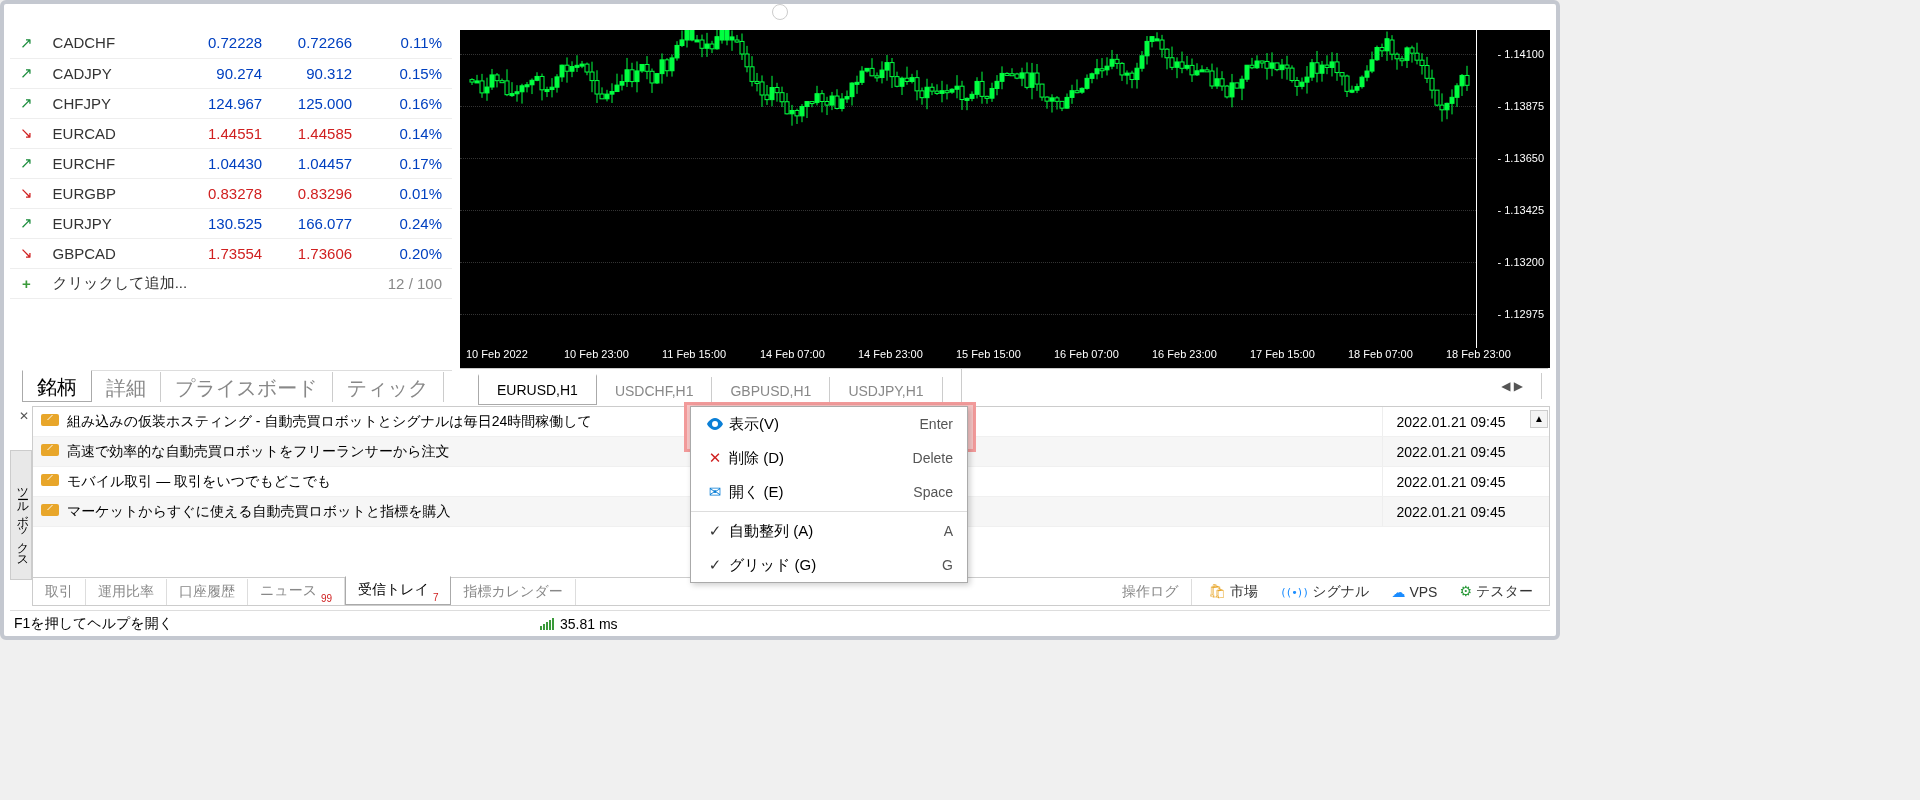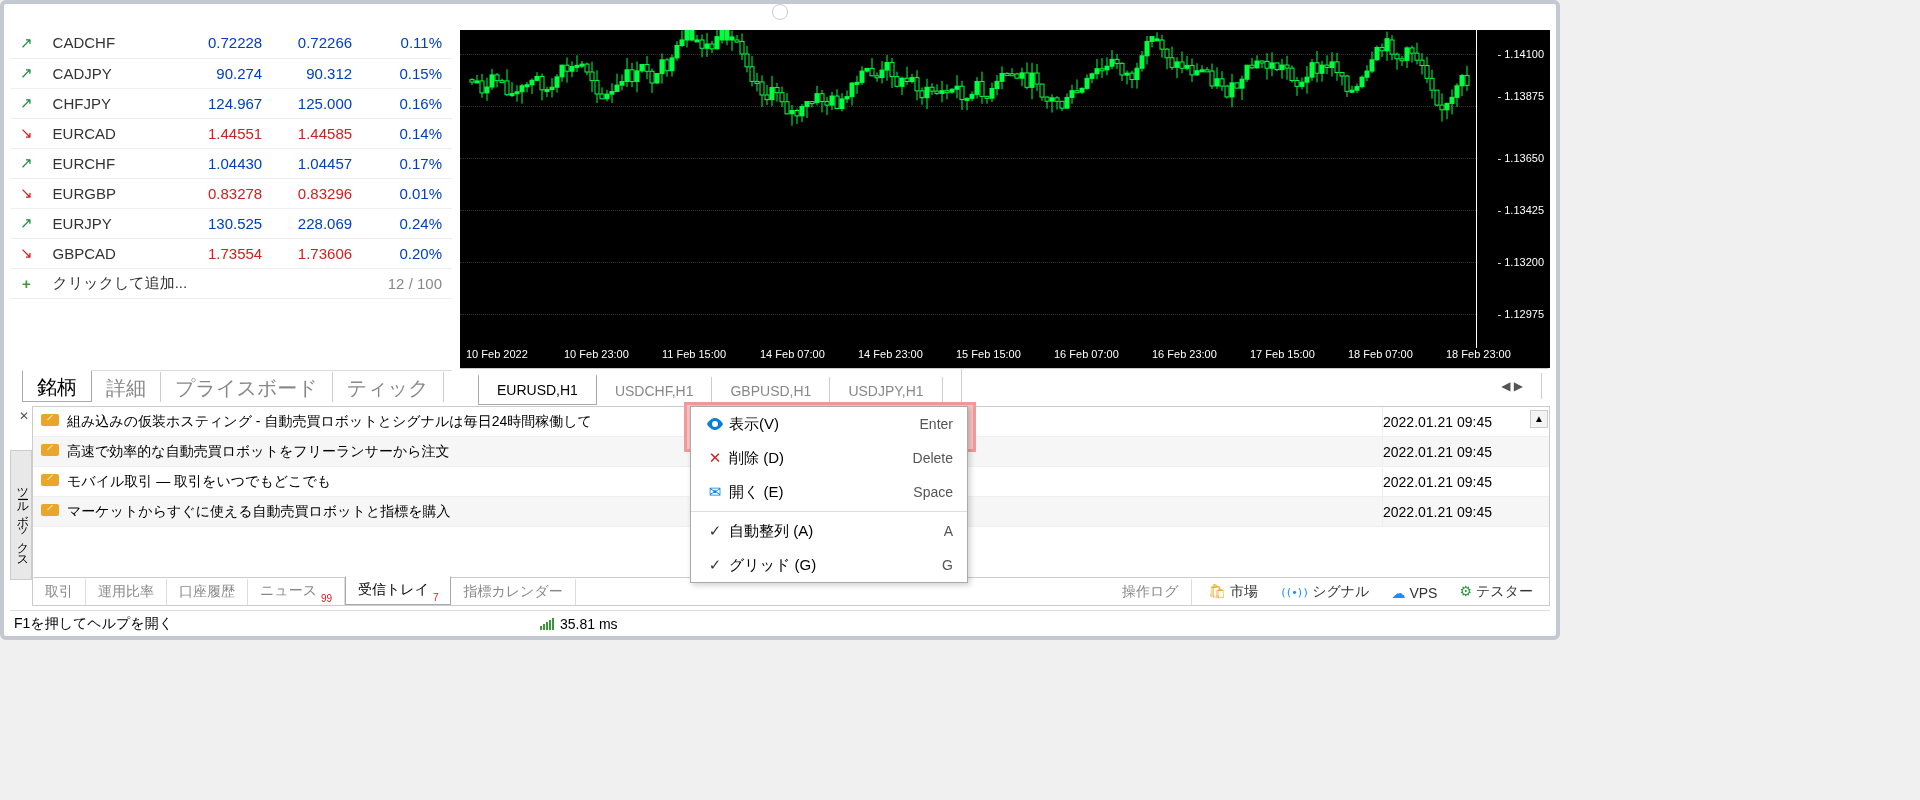--- a/index.html
+++ b/index.html
@@ -46,28 +46,28 @@
 
 .toolbox-head { display: flex; height: 28px; border-bottom: 1px solid #ddd; background: #fff; font-size: 14px; }
 .toolbox-head div { padding: 4px 12px; border-right: 1px solid #eee; }
 .th-subj { flex: 1; } .th-to { width: 450px; } .th-time { width: 166px; text-align: right; padding-right: 30px; }
 
 .msgrow { display: flex; height: 30px; align-items: center; font-size: 14px; border-bottom: 1px solid #f0f0f0; }
 .msgrow .ico { width: 34px; text-align: center; font-size: 13px; }
 .msgrow .env { display: inline-block; width: 18px; height: 12px; background: #e8a62a; border-radius: 2px; position: relative; }
 .msgrow .env::after { content: ""; position: absolute; left: 2px; right: 2px; top: 1px; height: 5px; background: linear-gradient(135deg, transparent 45%, #fff 50%, transparent 55%); }
 .msgrow .txt { flex: 1; } .msgrow .to { width: 450px; border-left: 1px solid #eee; border-right: 1px solid #eee; height: 100%; }
-.msgrow .tm { width: 166px; text-align: left; padding-right: 30px; }
+.msgrow .tm { width: 166px; text-align: center; padding-right: 30px; }
 .msgrow.alt { background: #f6f6f6; }
 
 .bottom-tabs { position: absolute; bottom: 0; left: 0; right: 0; height: 28px; border-top: 1px solid #ccc; display: flex; align-items: center; font-size: 14px; color: #888; background: #fff; }
 .bottom-tabs span { padding: 4px 12px; border-right: 1px solid #ddd; cursor: pointer; position: relative; white-space: nowrap; }
 .bottom-tabs .active { color: #000; border: 1px solid #aaa; border-top: 1px solid #fff; background: #fff; top: -1px; }
 .bottom-tabs .badge { color: #d02020; font-size: 10px; position: relative; top: 3px; }
-.bottom-tabs .rlinks { margin-left: auto; display: flex; align-items: flex-end; gap: 14px; padding-right: 12px; color: #333; }
+.bottom-tabs .rlinks { margin-left: auto; display: flex; align-items: center; gap: 14px; padding-right: 12px; color: #333; }
 .bottom-tabs .rlinks span { border: none; padding: 0 4px; }
 .icon-market::before { content: "🛍"; margin-right: 4px; color: #e8a62a; }
 .icon-signal::before { content: "((•))"; font-family: monospace; color: #1a8cff; margin-right: 4px; font-size: 11px; letter-spacing: -1px; }
 .icon-vps::before { content: "☁"; color: #1a8cff; margin-right: 4px; }
 .icon-tester::before { content: "⚙"; color: #2a9a3a; margin-right: 4px; }
 
 
 .status { position: absolute; bottom: 4px; left: 10px; right: 10px; height: 26px; display: flex; align-items: center; font-size: 14px; background: #fff; border-top: 1px solid #ddd; }
 .status .hint { flex: 0 0 530px; padding-left: 4px; }
 .status .profile { flex: 1; border-left: 1px solid #ccc; padding-left: 10px; }
@@ -135,21 +135,21 @@
           <td class="dn">↘</td>
   <td>EURGBP</td>
   <td class="red">0.83278</td>
   <td class="red">0.83296</td>
   <td>0.01%</td>
         </tr>
         <tr>
           <td class="up">↗</td>
   <td>EURJPY</td>
   <td class="blue">130.525</td>
-  <td class="blue">228.069</td>
+  <td class="blue">166.077</td>
   <td>0.24%</td>
         </tr>
         <tr>
           <td class="dn">↘</td>
   <td>GBPCAD</td>
   <td class="red">1.73554</td>
   <td class="red">1.73606</td>
   <td>0.20%</td>
         </tr>
         <tr class="addrow">
@@ -968,21 +968,21 @@
         <line x1="1002" y1="44.01383744855968" x2="1002" y2="65.96329732510289" stroke="#00ff41"></line>
   <rect x="1000" y="45.44675925925927" width="4" height="10.37492283950617" fill="#00ff41" stroke="#00ff41"></rect>
       </g>
       <g>
         <line x1="1007" y1="35.822942386831286" x2="1007" y2="60.95102880658437" stroke="#00ff41"></line>
   <rect x="1005" y="45.44675925925927" width="4" height="9.847685185185185" fill="#000" stroke="#00ff41"></rect>
       </g>
     </svg>
   <div class="yaxis" id="cyaxis">
       <div style="top: 18px;">- 1.14100</div>
-      <div style="top: 60px; margin-left: 10px;">- 1.13875</div>
+      <div style="top: 70px; margin-left: 10px;">- 1.13875</div>
       <div style="top: 122px;">- 1.13650</div>
       <div style="top: 174px;">- 1.13425</div>
       <div style="top: 226px;">- 1.13200</div>
       <div style="top: 278px;">- 1.12975</div>
     </div>
   <div class="xaxis" id="cxaxis">
       <span style="left: 6px;">10 Feb 2022</span>
       <span style="left: 104px;">10 Feb 23:00</span>
       <span style="left: 202px;">11 Feb 15:00</span>
       <span style="left: 300px;">14 Feb 07:00</span>

